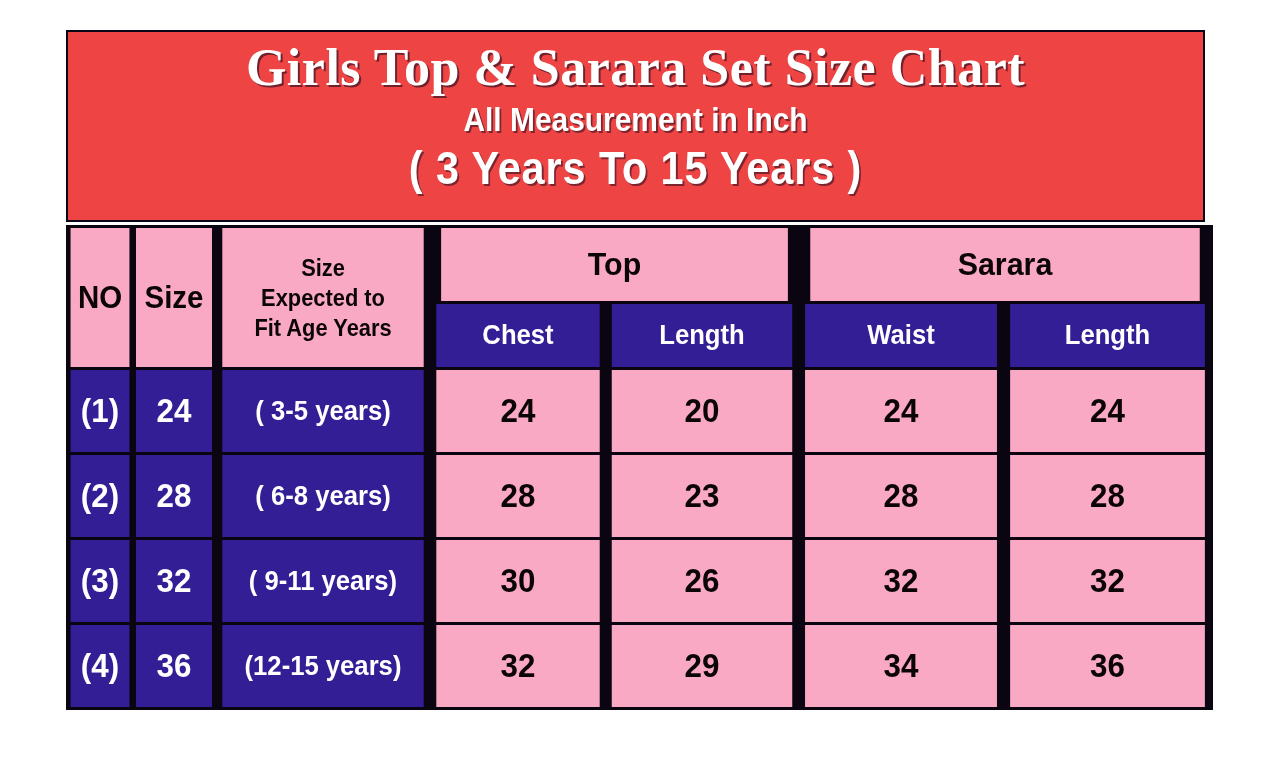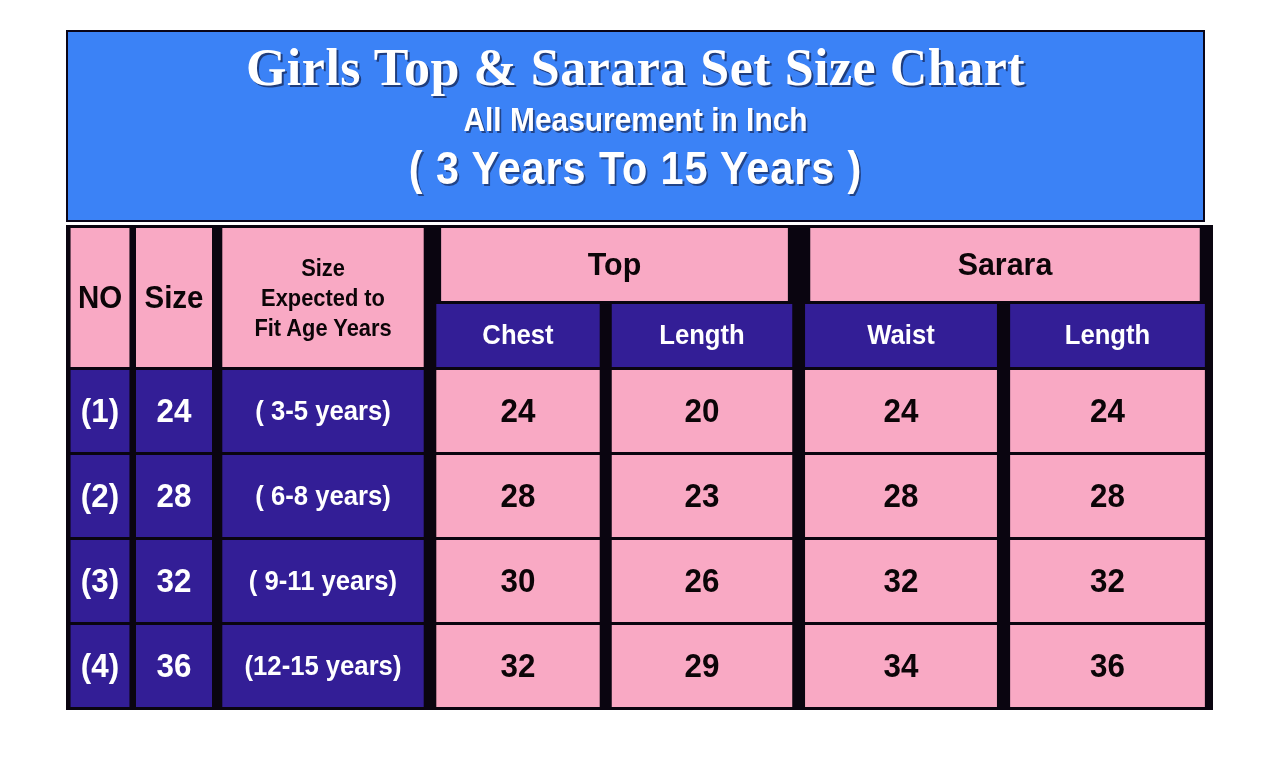--- a/index.html
+++ b/index.html
@@ -17,21 +17,21 @@
   .chart-wrap {
     position: absolute;
     left: 66px;
     top: 30px;
     width: 1139px;
     height: 687px;
   }
 
   
   .banner {
-    background: #3b82f6;
+    background: #ef4444;
     border: 2px solid #0a0518;
     box-sizing: border-box;
     height: 192px;
     width: 100%;
     text-align: center;
     padding-top: 6px;
     overflow: hidden;
   }
   .banner-title {
     font-family: "Liberation Serif", "DejaVu Serif", serif;

